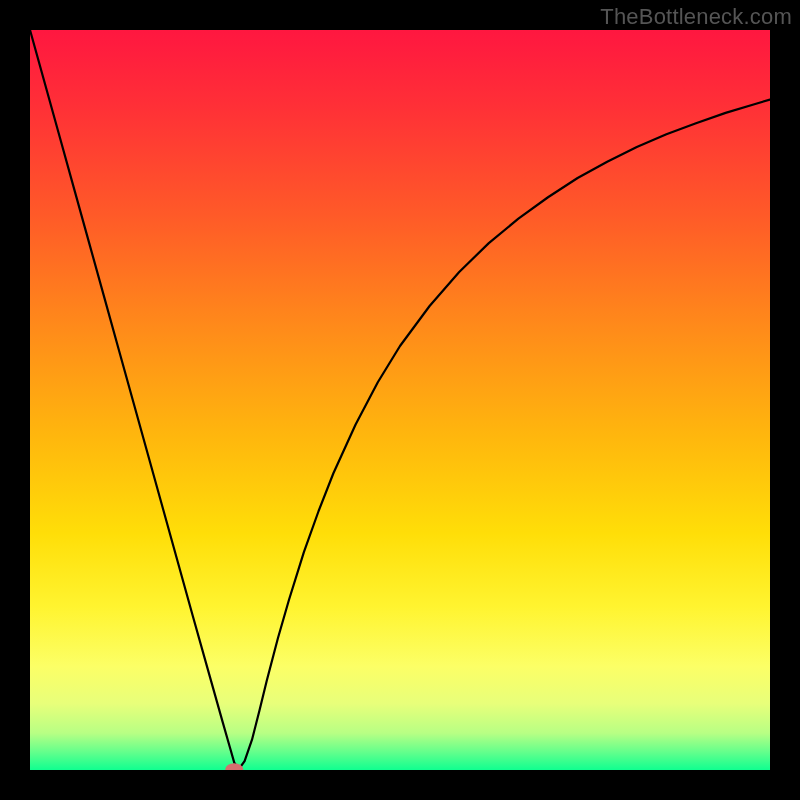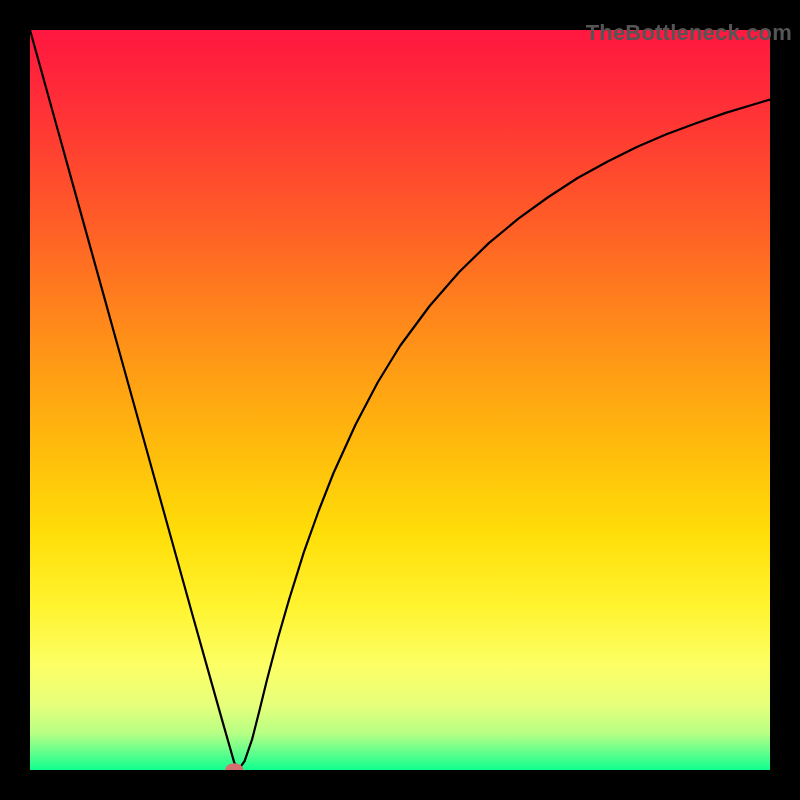--- a/index.html
+++ b/index.html
@@ -22,25 +22,25 @@
   .plot-area {
     position: absolute;
     left: 30px;
     top: 30px;
     width: 740px;
     height: 740px;
     overflow: hidden;
   }
   .watermark {
     position: absolute;
-    top: 20px;
+    top: 4px;
     right: 8px;
     color: #555;
     font-size: 22px;
-    font-weight: 700;
+    font-weight: 400;
     letter-spacing: 0.2px;
     user-select: none;
   }
 </style>
 </head>
 <body>
 
 <div class="frame">
   <div class="plot-area">
     <svg id="plot-svg" width="740" height="740" viewBox="0 0 740 740" preserveAspectRatio="none">

